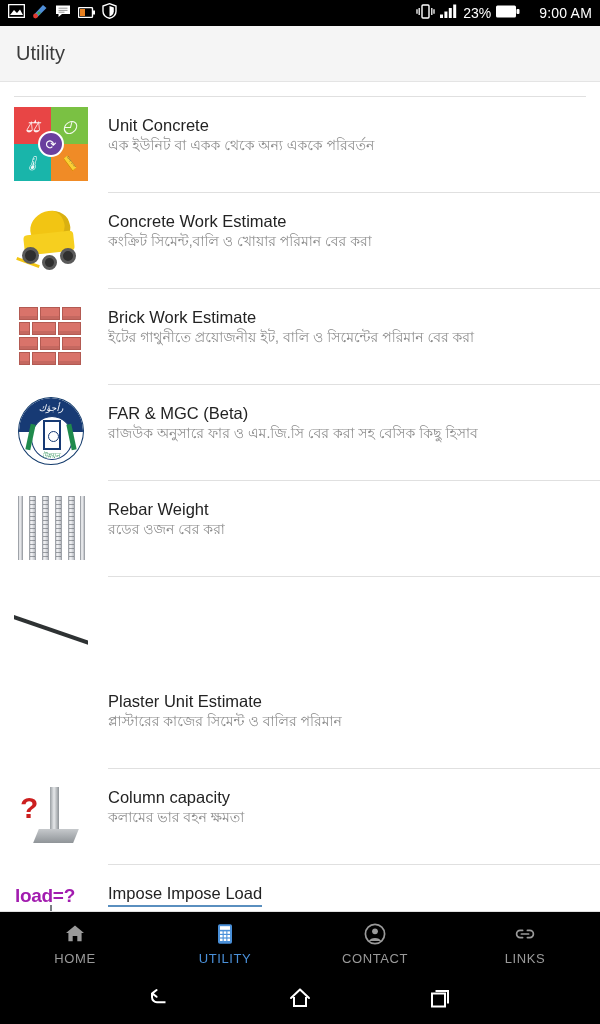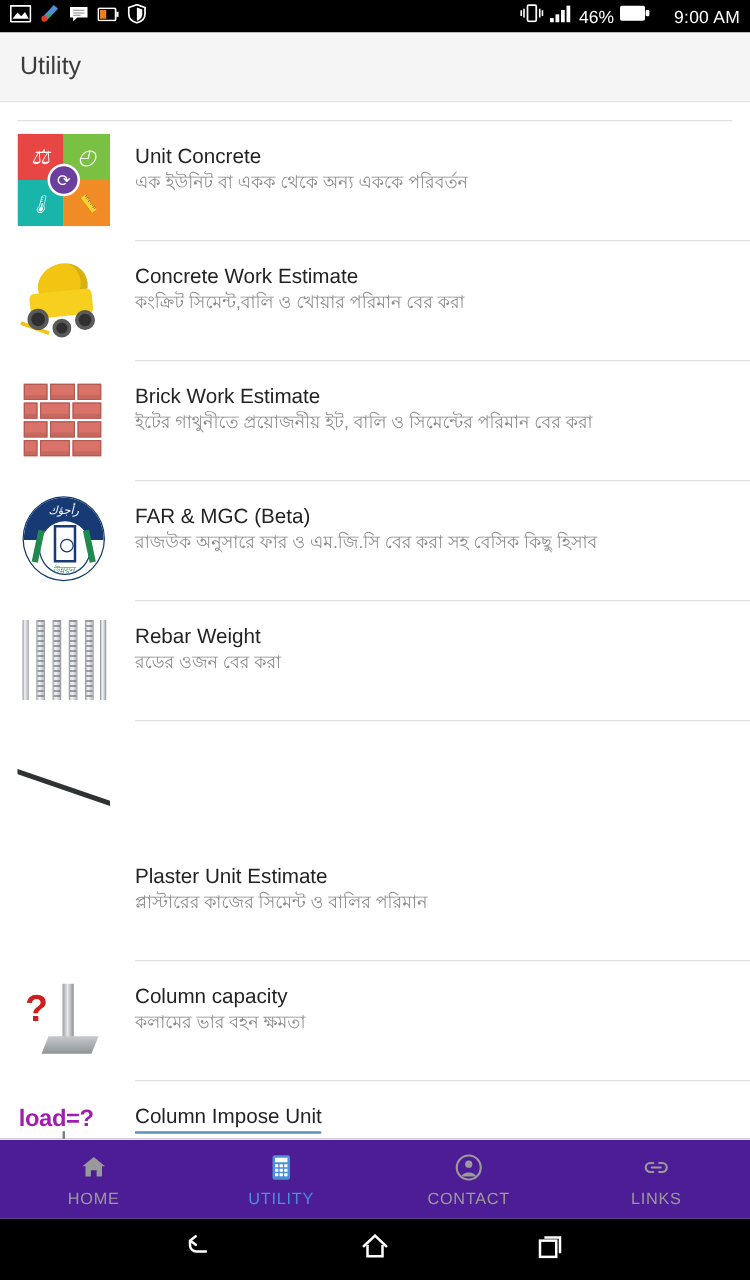--- a/index.html
+++ b/index.html
@@ -153,21 +153,21 @@
   .tn-load { background:#fff; }
   .ld-txt { position:absolute; left:1px; top:10px; font-size:19px; color:#a21caf;
             font-weight:700; letter-spacing:-.3px; }
   .ld-stem { position:absolute; left:36px; top:30px; width:2px; height:34px; background:#7a7f83; }
   .lastrow .txt { border-bottom:none; }
   .u-line { border-bottom:2px solid #5a8fbf; display:inline-block; padding-bottom:1px; }
 
   
   .bottomnav {
     position:absolute; left:0; bottom:49px; width:600px; height:64px;
-    background:#4c1d95; border-top:1px solid #e0e0e0;
+    background:#000000; border-top:1px solid #e0e0e0;
     display:flex; align-items:center;
   }
   .nav-item { flex:1 1 25%; display:flex; flex-direction:column;
               align-items:center; justify-content:center; gap:5px; }
   .nav-label { font-size:13px; letter-spacing:.6px; color:#9a9a9a; }
   .nav-item.active .nav-label { color:#4a90d9; }
   .nav-ico { width:24px; height:24px; display:block; }
 
   
   .sysbar {
@@ -224,21 +224,21 @@
           </svg>
       </span>
       <span class="sbi">
         <svg width="18" height="14" viewBox="0 0 18 14">
             <rect x="0" y="10.5" width="3" height="3.5" fill="#fff"></rect>
             <rect x="4.4" y="7.5" width="3" height="6.5" fill="#fff"></rect>
             <rect x="8.8" y="4" width="3" height="10" fill="#fff"></rect>
             <rect x="13.2" y="0.5" width="3" height="13.5" fill="#fff"></rect>
           </svg>
       </span>
-      <span class="sb-pct">46%</span>
+      <span class="sb-pct">23%</span>
       <span class="sbi">
         <svg width="24" height="13" viewBox="0 0 24 13">
             <rect x="0" y="0.5" width="20" height="12" rx="1.5" fill="#fff"></rect>
             <rect x="20.5" y="4" width="3" height="5" rx="1" fill="#fff"></rect>
           </svg>
       </span>
       <span class="sb-time">9:00 AM</span>
     </div>
   </div>
 
@@ -373,21 +373,21 @@
         <div class="r-sub">কলামের ভার বহন ক্ষমতা</div>
       </div>
     </div>
 
     <div class="row lastrow">
       <div class="thumb tn-load">
         <span class="ld-txt">load=?</span>
         <span class="ld-stem"></span>
       </div>
       <div class="txt">
-        <div class="r-title"><span class="u-line">Column Impose Unit</span></div>
+        <div class="r-title"><span class="u-line">Impose Impose Load</span></div>
       </div>
     </div>
   </div>
 
   <div class="bottomnav">
     <div class="nav-item">
       <span class="nav-ico">
         <svg width="24" height="24" viewBox="0 0 24 24">
             <path d="M12 3.6 L21 11 h-2.4 v8.2 h-4.3 v-5.1 h-4.6 v5.1 H5.4 V11 H3 Z" fill="#9a9a9a"></path>
           </svg>

